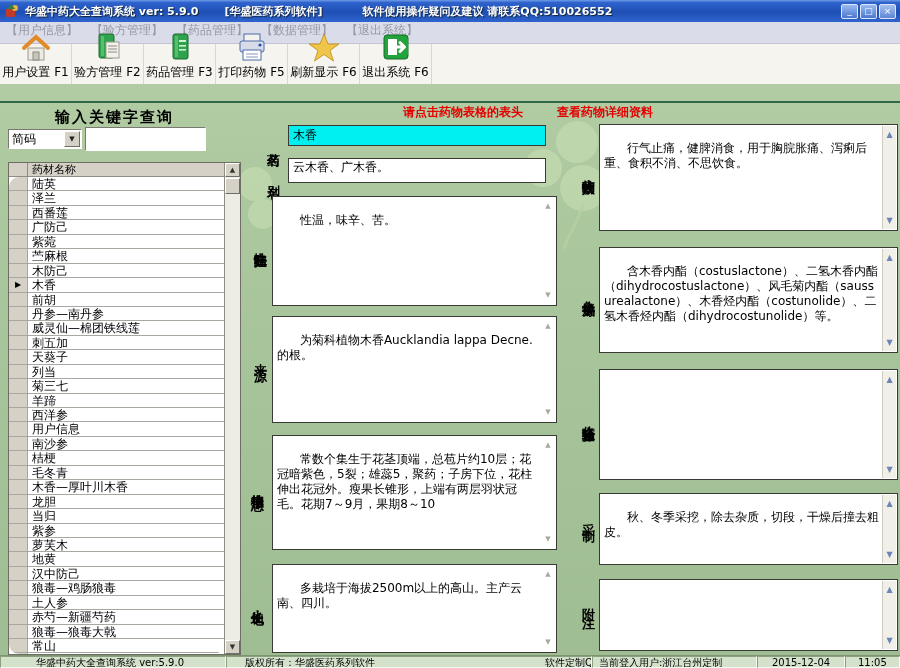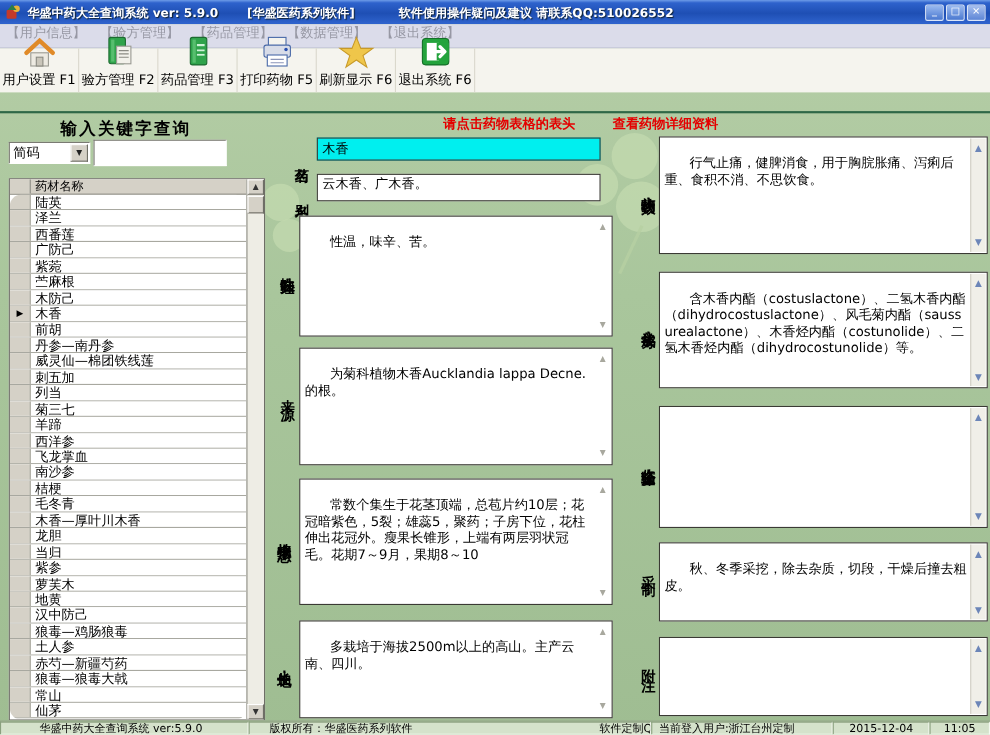--- a/index.html
+++ b/index.html
@@ -257,37 +257,41 @@
           <div class="lrow">
             <div class="selcell"></div>
             <div class="namecell">威灵仙—棉团铁线莲</div>
           </div>
           <div class="lrow">
             <div class="selcell"></div>
             <div class="namecell">刺五加</div>
           </div>
           <div class="lrow">
             <div class="selcell"></div>
+            <div class="namecell">天葵子</div>
+          </div>
+          <div class="lrow">
+            <div class="selcell"></div>
             <div class="namecell">列当</div>
           </div>
           <div class="lrow">
             <div class="selcell"></div>
             <div class="namecell">菊三七</div>
           </div>
           <div class="lrow">
             <div class="selcell"></div>
             <div class="namecell">羊蹄</div>
           </div>
           <div class="lrow">
             <div class="selcell"></div>
             <div class="namecell">西洋参</div>
           </div>
           <div class="lrow">
             <div class="selcell"></div>
-            <div class="namecell">飞龙掌血</div>
+            <div class="namecell">用户信息</div>
           </div>
           <div class="lrow">
             <div class="selcell"></div>
             <div class="namecell">南沙参</div>
           </div>
           <div class="lrow">
             <div class="selcell"></div>
             <div class="namecell">桔梗</div>
           </div>
           <div class="lrow">

